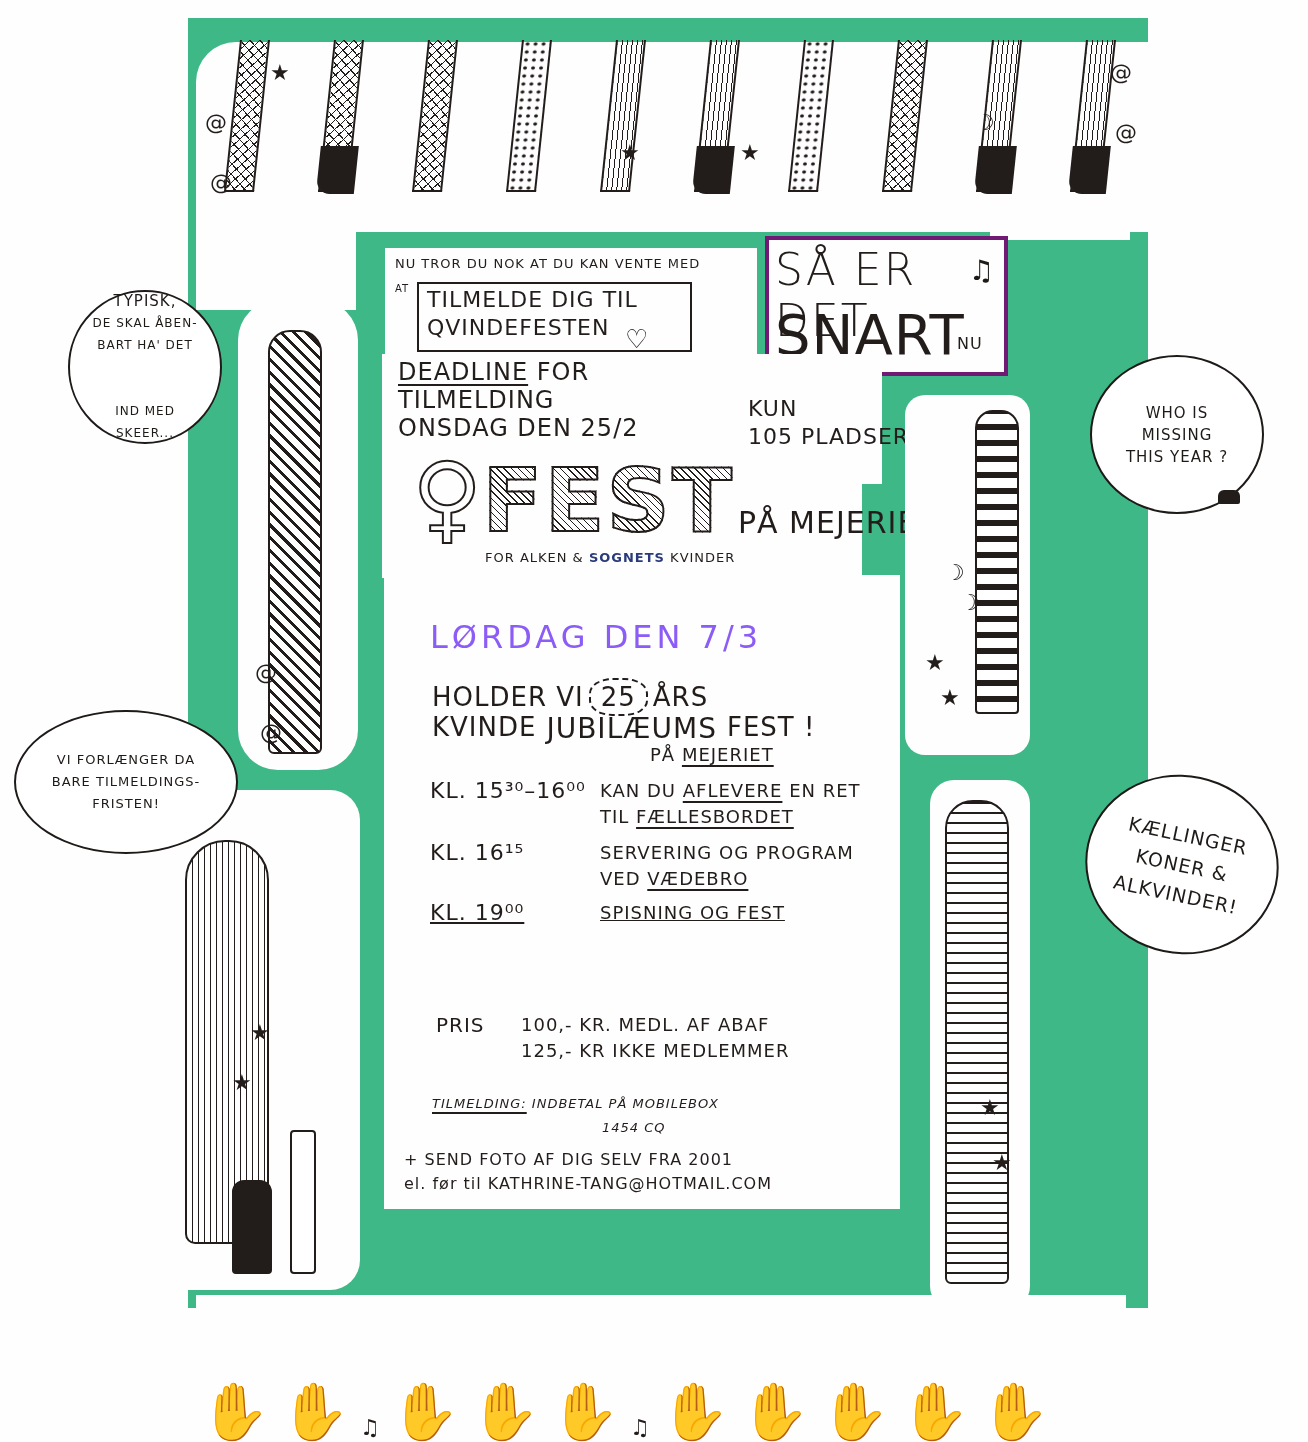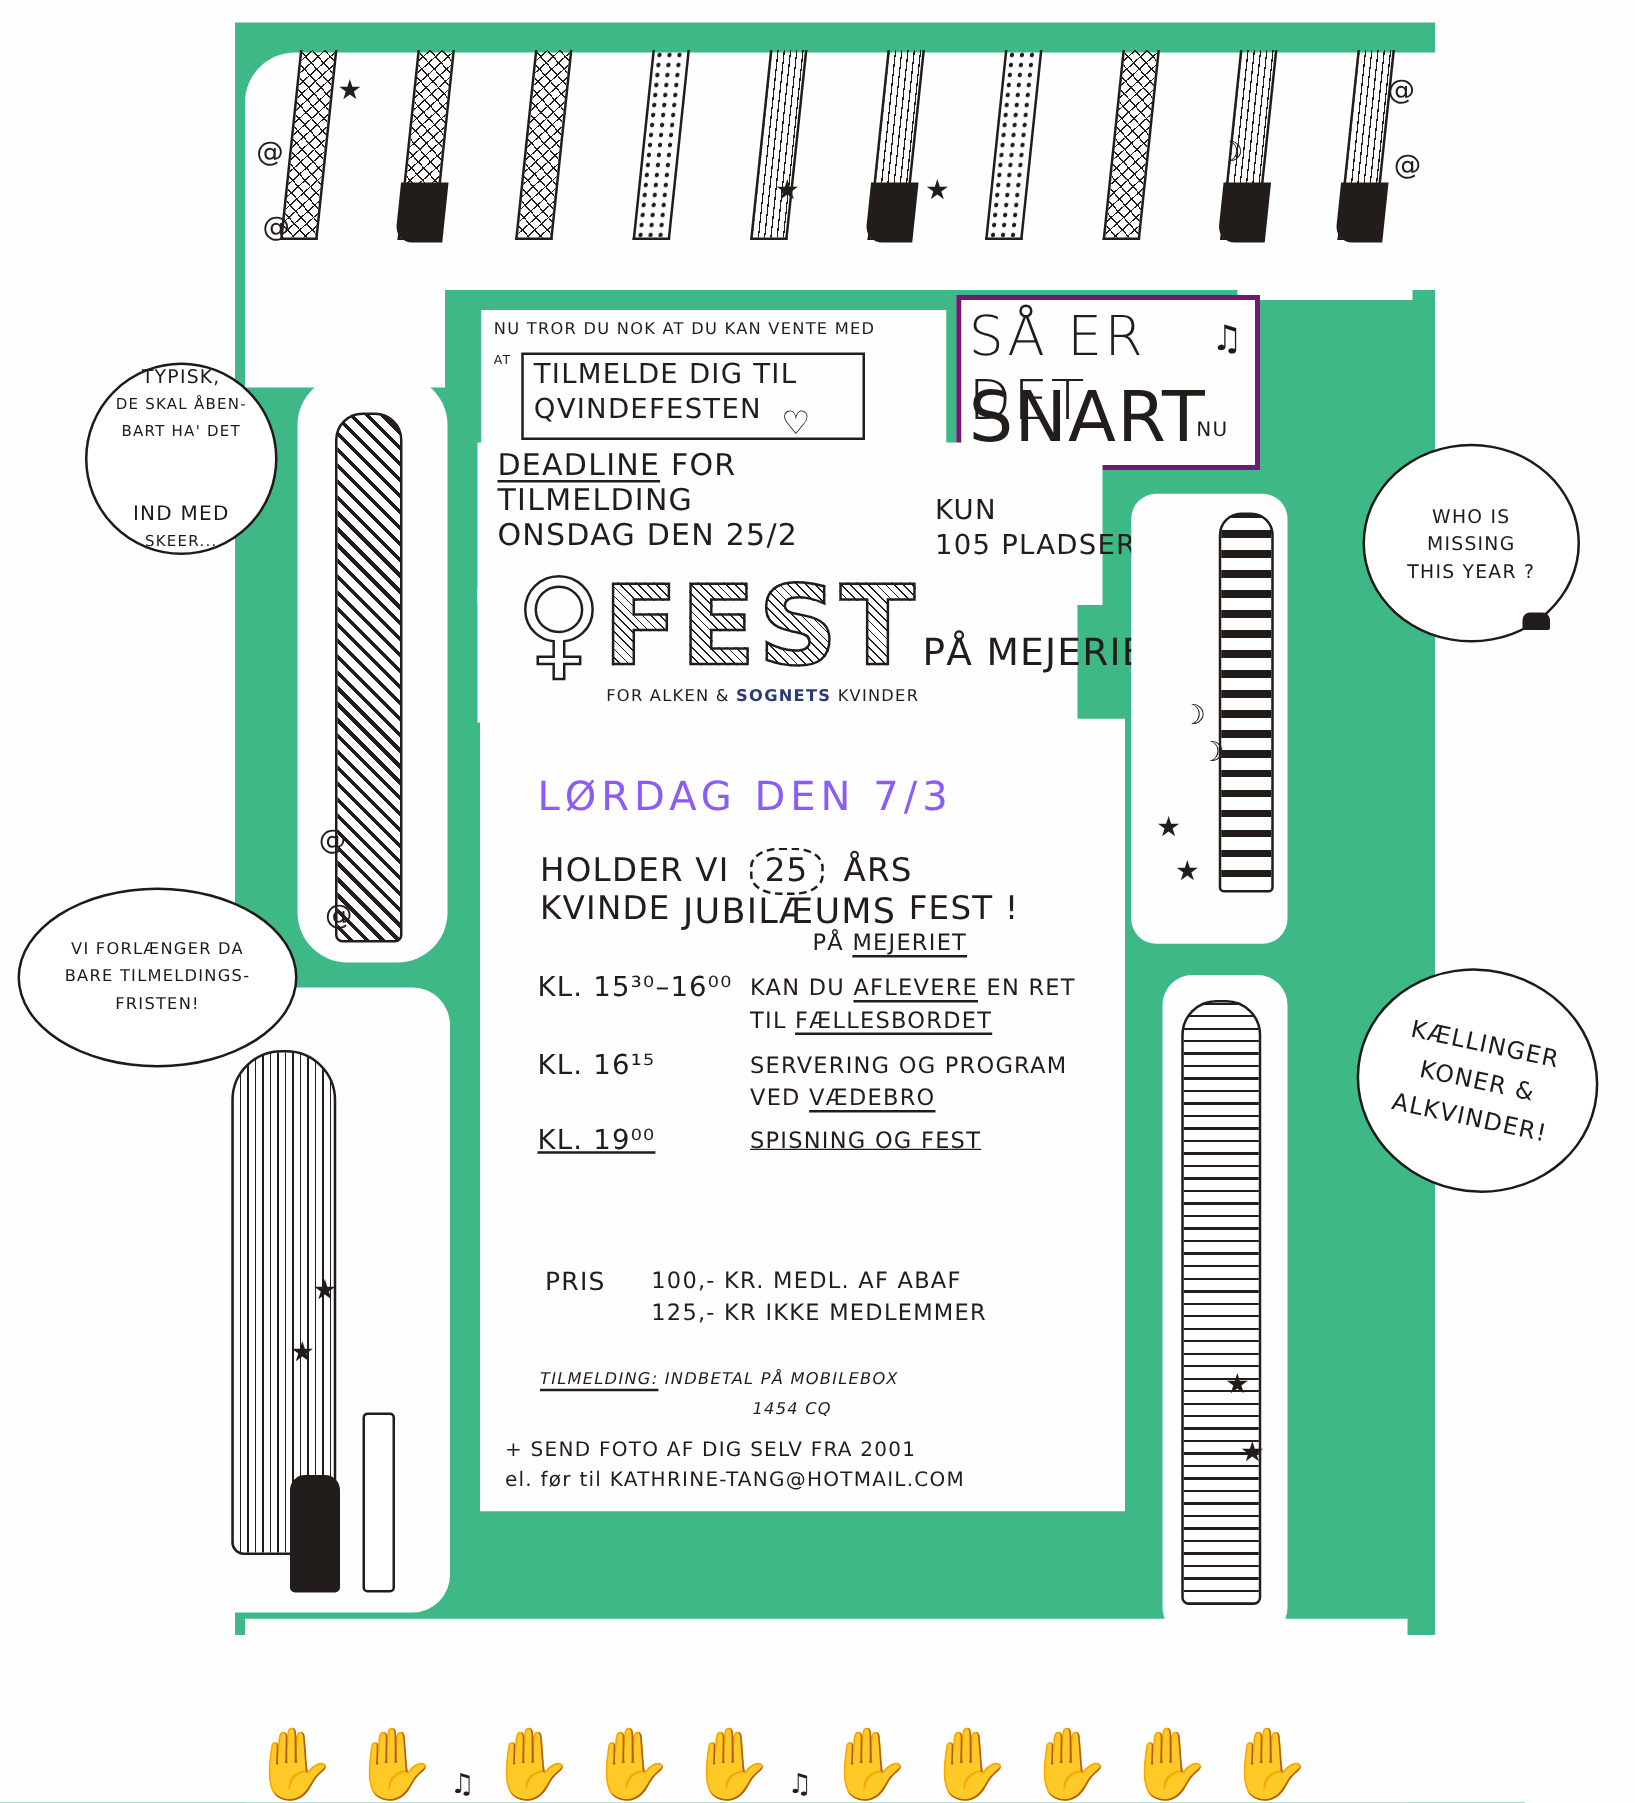--- a/index.html
+++ b/index.html
@@ -97,21 +97,21 @@
 <div class="abs hand" style="left:485px;top:550px;font-size:13px;">
   <span>FOR ALKEN &amp;</span>
   <span style="color:#2a3a7a;font-weight:bold;">SOGNETS</span>
   <span>KVINDER</span>
 </div>
 
 <div class="abs paper" style="left:384px;top:575px;width:516px;height:634px;"></div>
 
 <div class="abs hand" style="left:430px;top:618px;font-size:32px;letter-spacing:4px;color:#8b5cf6;">LØRDAG DEN 7/3</div>
 
-<div class="abs hand" style="left:432px;top:678px;font-size:26px;display:flex;align-items:center;gap:16px;text-align:center;">
+<div class="abs hand" style="left:432px;top:678px;font-size:26px;display:flex;align-items:center;gap:5px;text-align:center;">
   <span>HOLDER VI</span>
   <span style="display:inline-block;padding:2px 10px;border:2px dashed #221c1a;border-radius:40%;">
     <span>25</span>
   </span>
   <span>ÅRS</span>
 </div>
 <div class="abs hand" style="left:432px;top:712px;font-size:26px;display:flex;gap:10px;">
   <span>KVINDE</span>
   <span style="font-size:28px;">JUBILÆUMS</span>
   <span>FEST !</span>
@@ -191,21 +191,21 @@
 <div class="abs paper" style="left:930px;top:780px;width:100px;height:530px;border-radius:24px;"></div>
 <div class="figure" style="left:945px;top:800px;width:60px;height:480px;border-radius:28px 28px 6px 6px;
             background:repeating-linear-gradient(0deg,#fff 0 8px,#221c1a 8px 10px);"></div>
 <span class="deco" style="left:980px;top:1095px;">★</span>
 <span class="deco" style="left:992px;top:1150px;">★</span>
 
 <div class="bubble" style="left:68px;top:290px;width:150px;height:150px;">
   <div class="line">TYPISK,</div>
   <div class="line" style="font-size:12px;">DE SKAL ÅBEN-</div>
   <div class="line" style="font-size:12px;">BART HA' DET</div>
-  <div class="line" style="font-size:16px;margin-top:44px;">IND MED</div>
+  <div class="line" style="font-size:12px;margin-top:44px;">IND MED</div>
   <div class="line" style="font-size:12px;">SKEER...</div>
 </div>
 
 <div class="bubble" style="left:14px;top:710px;width:220px;height:140px;">
   <div class="line" style="font-size:13px;">Vi FORLÆNGER DA</div>
   <div class="line" style="font-size:13px;">BARE TILMELDINGS-</div>
   <div class="line" style="font-size:13px;">FRISTEN!</div>
 </div>
 
 <div class="bubble" style="left:1090px;top:355px;width:170px;height:155px;">

